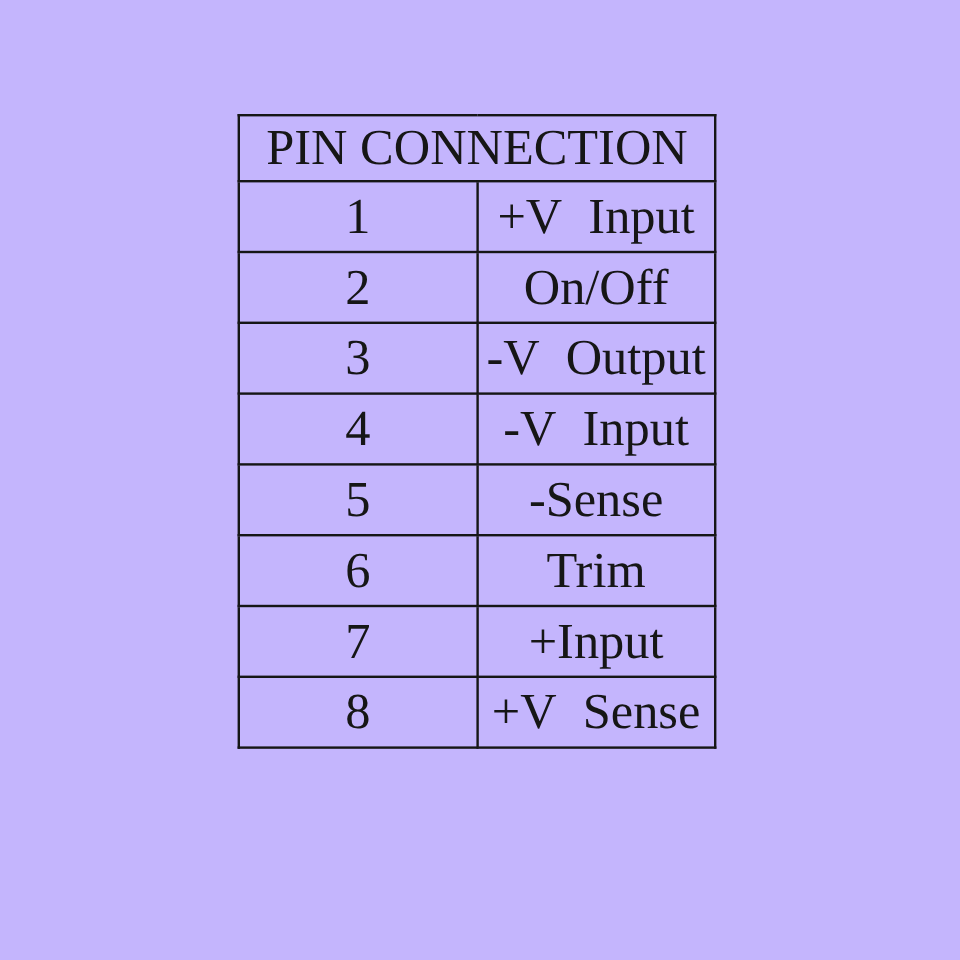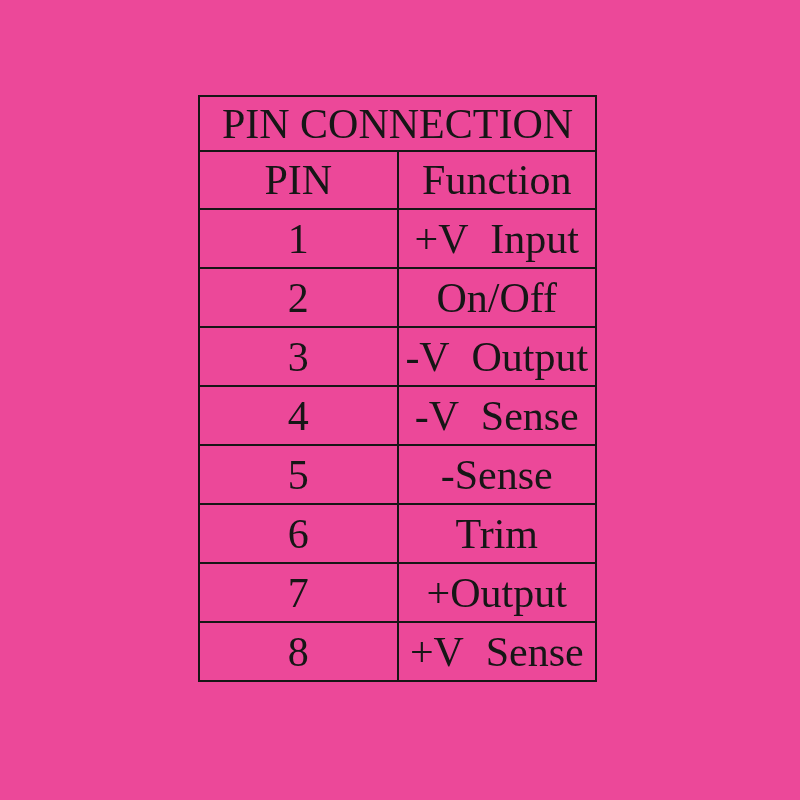--- a/index.html
+++ b/index.html
@@ -7,21 +7,21 @@
     padding: 0;
     width: 800px;
     height: 800px;
     background: #ffffff;
     font-family: "Liberation Serif", serif;
   }
   .page {
     position: relative;
     width: 800px;
     height: 800px;
-    background: #ec4899;
+    background: #c4b5fd;
     overflow: hidden;
   }
   table.pin-table {
     position: absolute;
     left: 198px;
     top: 95px;
     width: 399px;
     border-collapse: collapse;
     table-layout: fixed;
     color: #161616;
@@ -58,53 +58,49 @@
 </style>
 </head>
 <body>
 
 <div class="page">
   <table class="pin-table">
     <thead>
       <tr class="title-row">
         <td class="title-cell" colspan="2">PIN CONNECTION</td>
       </tr>
-      <tr class="header-row">
-        <th class="pin-col">PIN</th>
-        <th class="fn-col">Function</th>
-      </tr>
     </thead>
     <tbody class="data-rows">
         <tr>
           <td class="pin-cell">1</td>
           <td class="fn-cell">+V Input</td>
         </tr>
         <tr>
           <td class="pin-cell">2</td>
           <td class="fn-cell">On/Off</td>
         </tr>
         <tr>
           <td class="pin-cell">3</td>
           <td class="fn-cell">-V Output</td>
         </tr>
         <tr>
           <td class="pin-cell">4</td>
-          <td class="fn-cell">-V Sense</td>
+          <td class="fn-cell">-V Input</td>
         </tr>
         <tr>
           <td class="pin-cell">5</td>
           <td class="fn-cell">-Sense</td>
         </tr>
         <tr>
           <td class="pin-cell">6</td>
           <td class="fn-cell">Trim</td>
         </tr>
         <tr>
           <td class="pin-cell">7</td>
-          <td class="fn-cell">+Output</td>
+          <td class="fn-cell">+Input</td>
         </tr>
         <tr>
           <td class="pin-cell">8</td>
           <td class="fn-cell">+V Sense</td>
         </tr>
       </tbody>
   </table>
 </div>
 
 </body></html>

